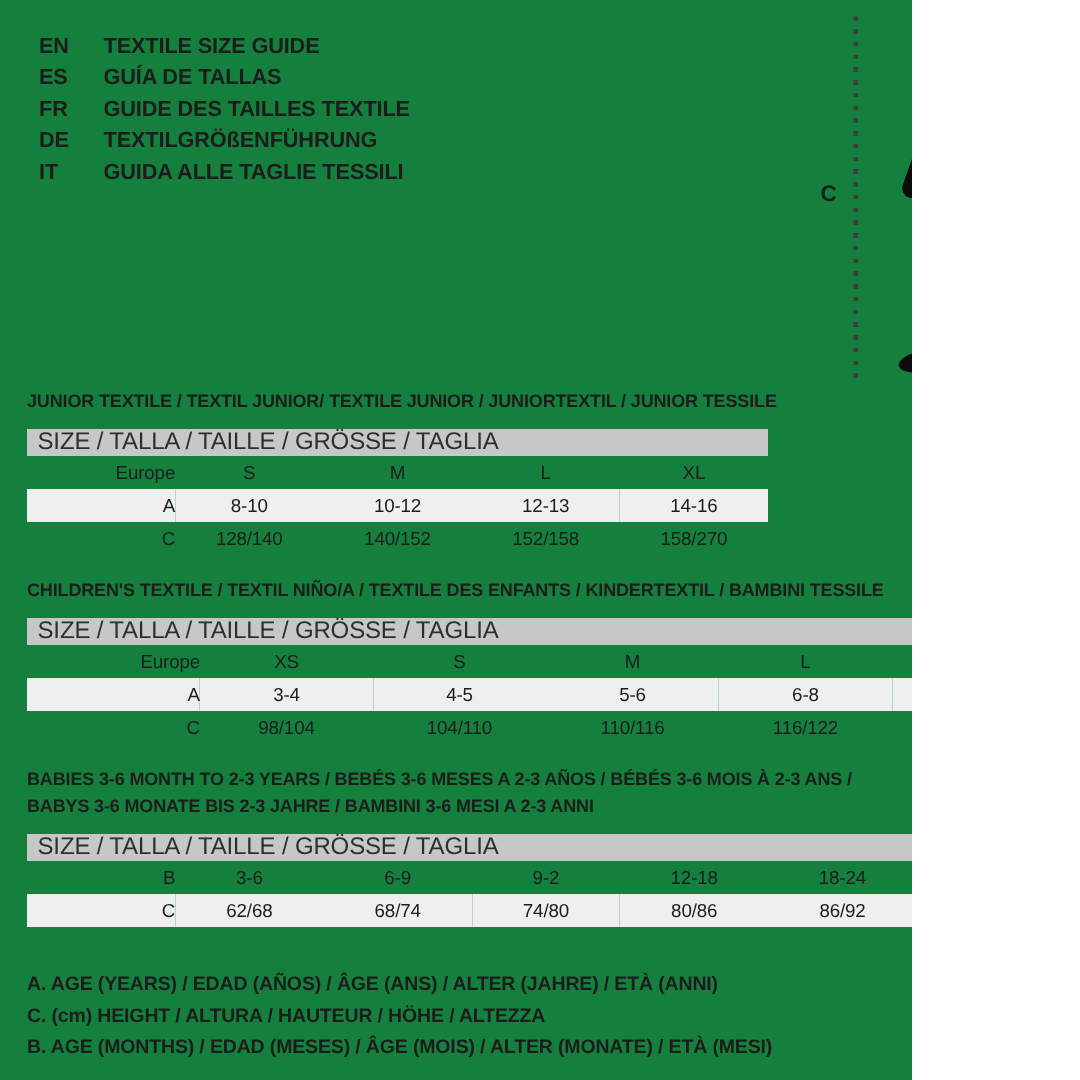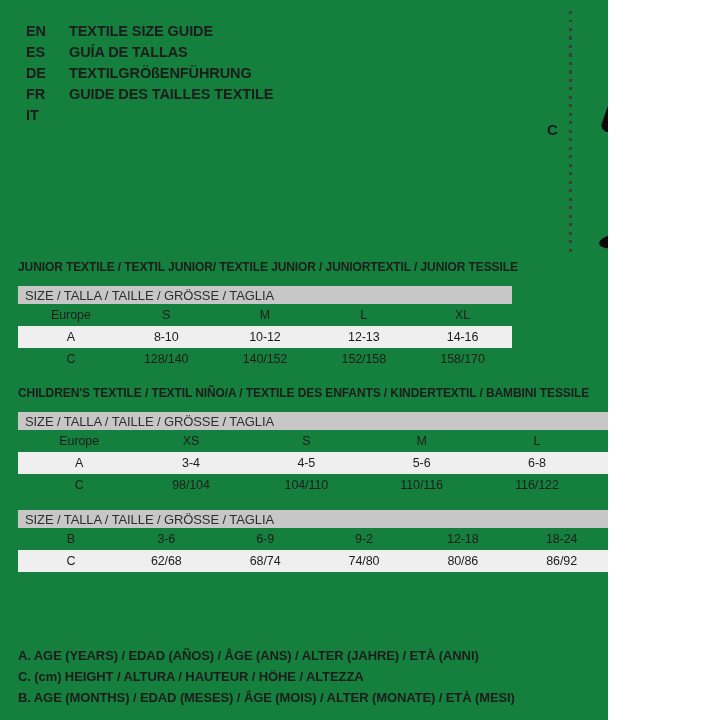--- a/index.html
+++ b/index.html
@@ -27,24 +27,24 @@
 
   
   #sections{position:absolute;top:258px;left:18px;width:692px;}
   .section{margin:0 0 14px 0;}
   .section-title{font-weight:700;font-size:12px;line-height:18px;margin:0 0 10px 0;letter-spacing:-0.1px;}
   .size-table{border-collapse:collapse;table-layout:fixed;}
   .size-table.cols-4{width:494px;}
   .size-table.cols-5{width:692px;}
   .size-table.cols-6{width:692px;}
   .size-table td{font-size:12.5px;height:22px;padding:0;text-align:center;letter-spacing:-0.1px;}
-  .size-table td.lbl{text-align:center;padding-left:7px;width:72px;}
+  .size-table td.lbl{text-align:right;padding-left:7px;width:72px;}
   .size-table .bar-cell{
     background:#c7c7c7;height:18px;text-align:left;padding-left:7px;
-    font-size:13px;color:#2e2e2e;
+    font-size:16px;color:#2e2e2e;
   }
   .size-table tr:nth-child(3) td{background:#efefef;}
   .size-table tr:nth-child(3) td.bar-cell{background:#c7c7c7;}
 
   
   .notes{position:absolute;top:645px;left:18px;font-weight:700;font-size:13px;line-height:21px;letter-spacing:-0.1px;}
 </style>
 </head>
 <body>
 
@@ -55,31 +55,32 @@
     <span class="lang-code">EN</span>
     <span class="lang-label">TEXTILE SIZE GUIDE</span>
   </div>
 
   <div class="lang-row">
     <span class="lang-code">ES</span>
     <span class="lang-label">GUÍA DE TALLAS</span>
   </div>
 
   <div class="lang-row">
+    <span class="lang-code">FR</span>
+    <span class="lang-label">GUIDE DES TAILLES TEXTILE</span>
+  </div>
+
+  <div class="lang-row">
     <span class="lang-code">DE</span>
     <span class="lang-label">TEXTILGRÖßENFÜHRUNG</span>
   </div>
 
   <div class="lang-row">
-    <span class="lang-code">FR</span>
-    <span class="lang-label">GUIDE DES TAILLES TEXTILE</span>
-  </div>
-
-  <div class="lang-row">
     <span class="lang-code">IT</span>
+    <span class="lang-label">GUIDA ALLE TAGLIE TESSILI</span>
   </div>
 </div>
 
   <div class="figure-area">
     <div class="measure-line"></div>
     <div class="measure-label">C</div>
     <svg class="silhouette" viewBox="0 0 115 245" xmlns="http://www.w3.org/2000/svg">
       <g fill="#0b0b0b" stroke="none">
         <ellipse cx="58" cy="28" rx="25" ry="26"></ellipse>
         <ellipse cx="32.5" cy="31" rx="4.5" ry="7"></ellipse>
@@ -121,21 +122,21 @@
               <td>8-10</td>
               <td>10-12</td>
               <td>12-13</td>
               <td>14-16</td>
             </tr>
             <tr>
               <td class="lbl">C</td>
               <td>128/140</td>
               <td>140/152</td>
               <td>152/158</td>
-              <td>158/170</td>
+              <td>158/270</td>
             </tr>
           </tbody>
     </table>
   </div>
 
   <div class="section">
     <div class="section-title">CHILDREN'S TEXTILE / TEXTIL NIÑO/A / TEXTILE DES ENFANTS / KINDERTEXTIL / BAMBINI TESSILE</div>
     <table class="size-table cols-5">
       <tbody>
         <tr>
@@ -163,20 +164,21 @@
               <td>104/110</td>
               <td>110/116</td>
               <td>116/122</td>
               <td>122/128</td>
             </tr>
           </tbody>
     </table>
   </div>
 
   <div class="section">
+    <div class="section-title">BABIES 3-6 MONTH TO 2-3 YEARS / BEBÉS 3-6 MESES A 2-3 AÑOS / BÉBÉS 3-6 MOIS À 2-3 ANS /<br>BABYS 3-6 MONATE BIS 2-3 JAHRE / BAMBINI 3-6 MESI A 2-3 ANNI</div>
     <table class="size-table cols-6">
       <tbody>
         <tr>
           <td class="bar-cell" colspan="7">SIZE / TALLA / TAILLE / GRÖSSE / TAGLIA</td>
         </tr>
       <tr>
               <td class="lbl">B</td>
               <td>3-6</td>
               <td>6-9</td>
               <td>9-2</td>

